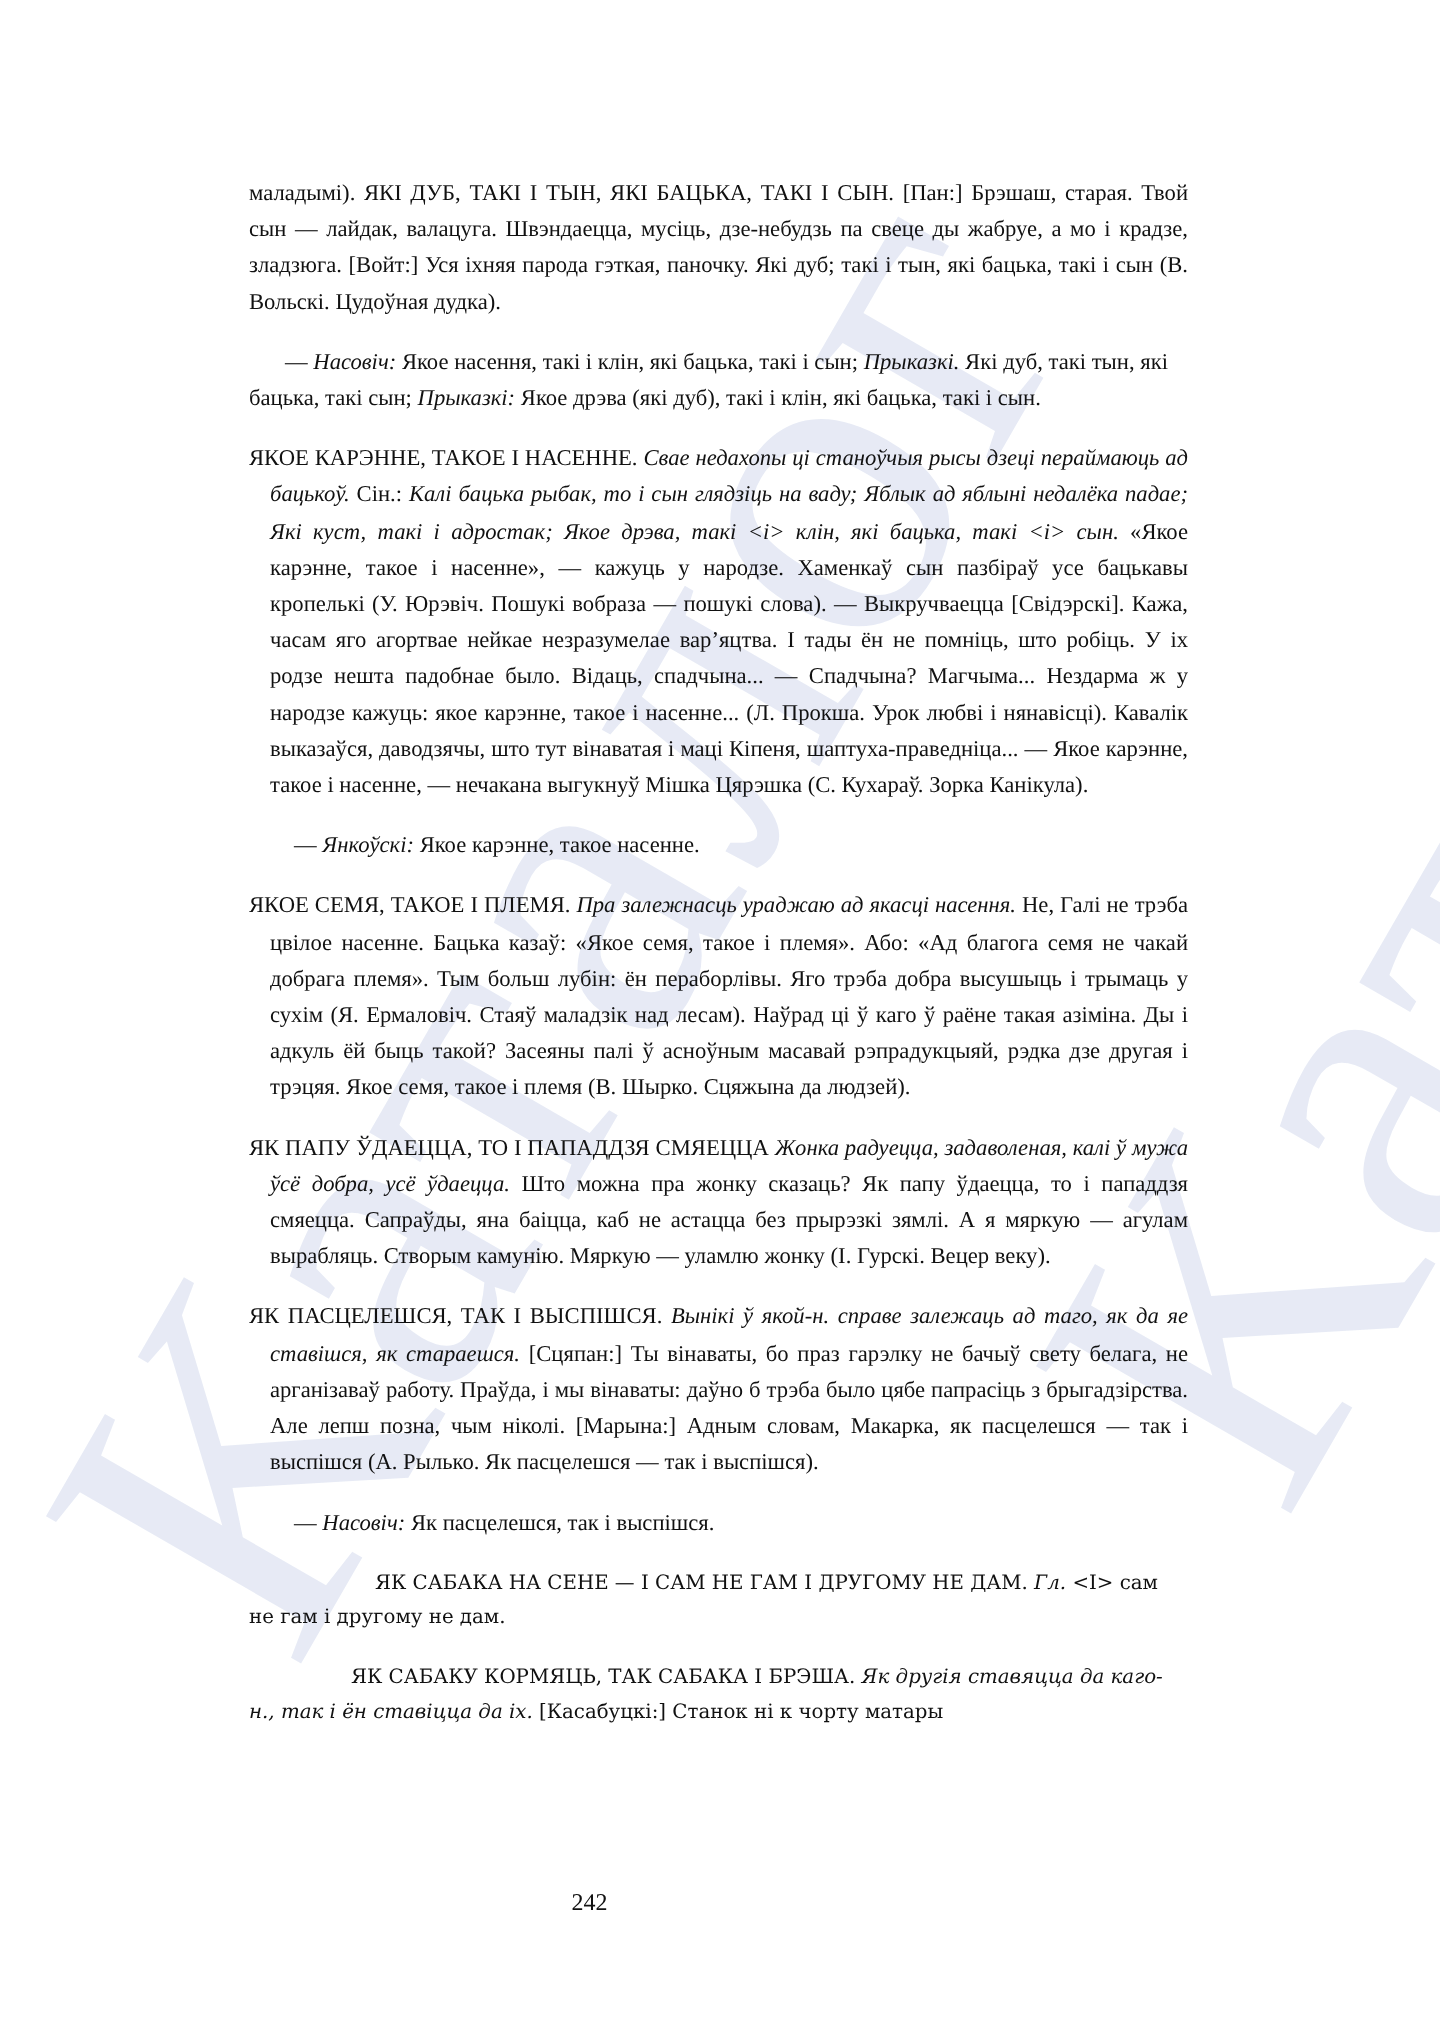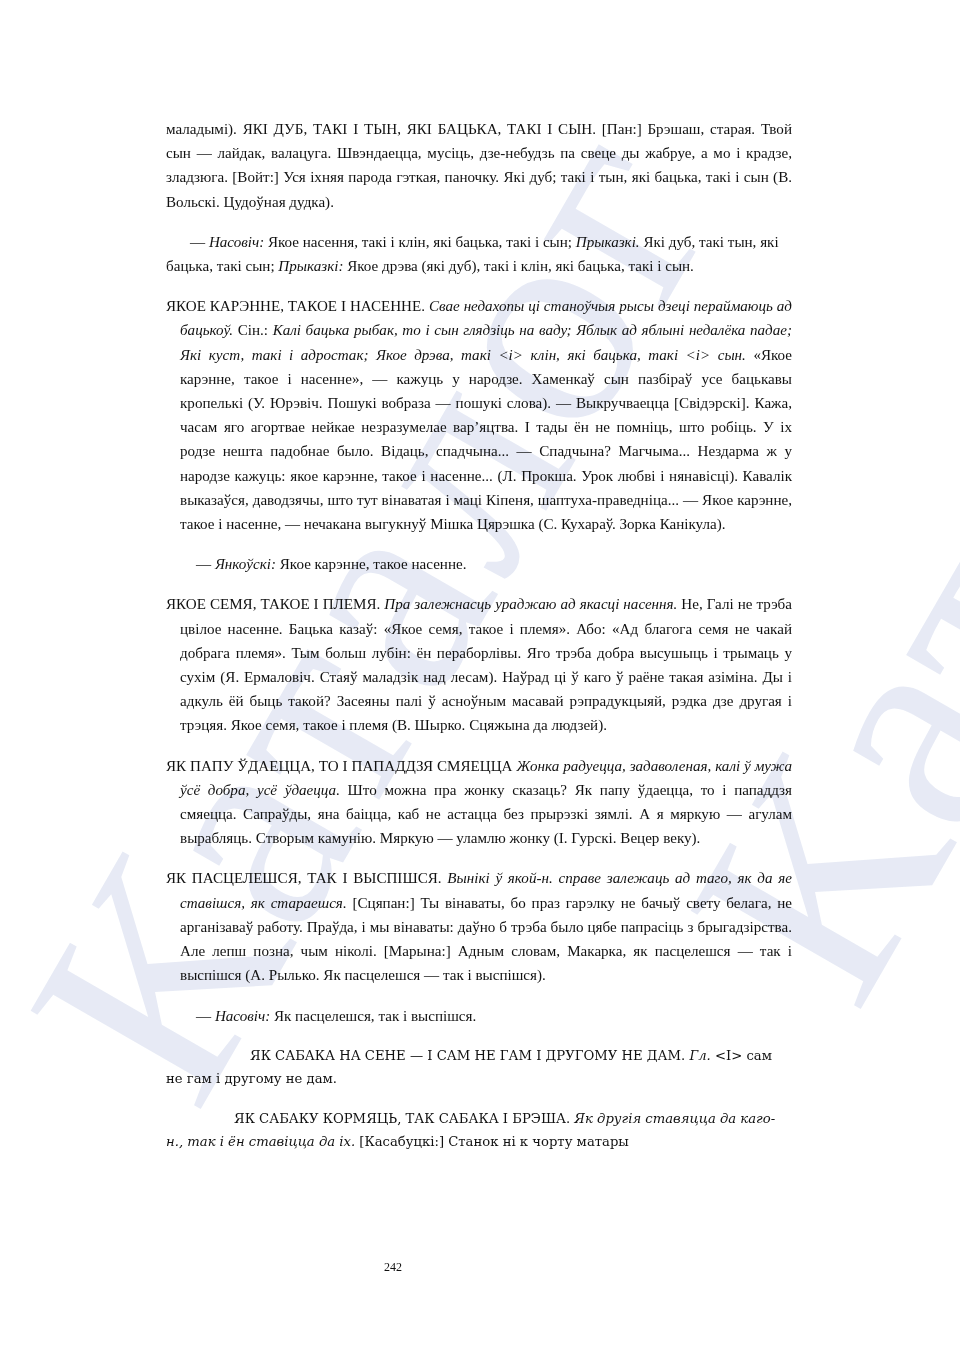--- a/index.html
+++ b/index.html
@@ -113,21 +113,21 @@
     font-style: normal;
   }
 
   
   .folio {
     position: absolute;
     left: 0;
     top: 1260px;
     width: 786px;
     text-align: center;
-    font-size: 12px;
+    font-size: 16px;
     z-index: 2;
   }
 </style>
 </head>
 <body>
 
 <div class="page">
 
   <div class="watermark">
     <div class="wm-text wm-a">Каталог</div>

